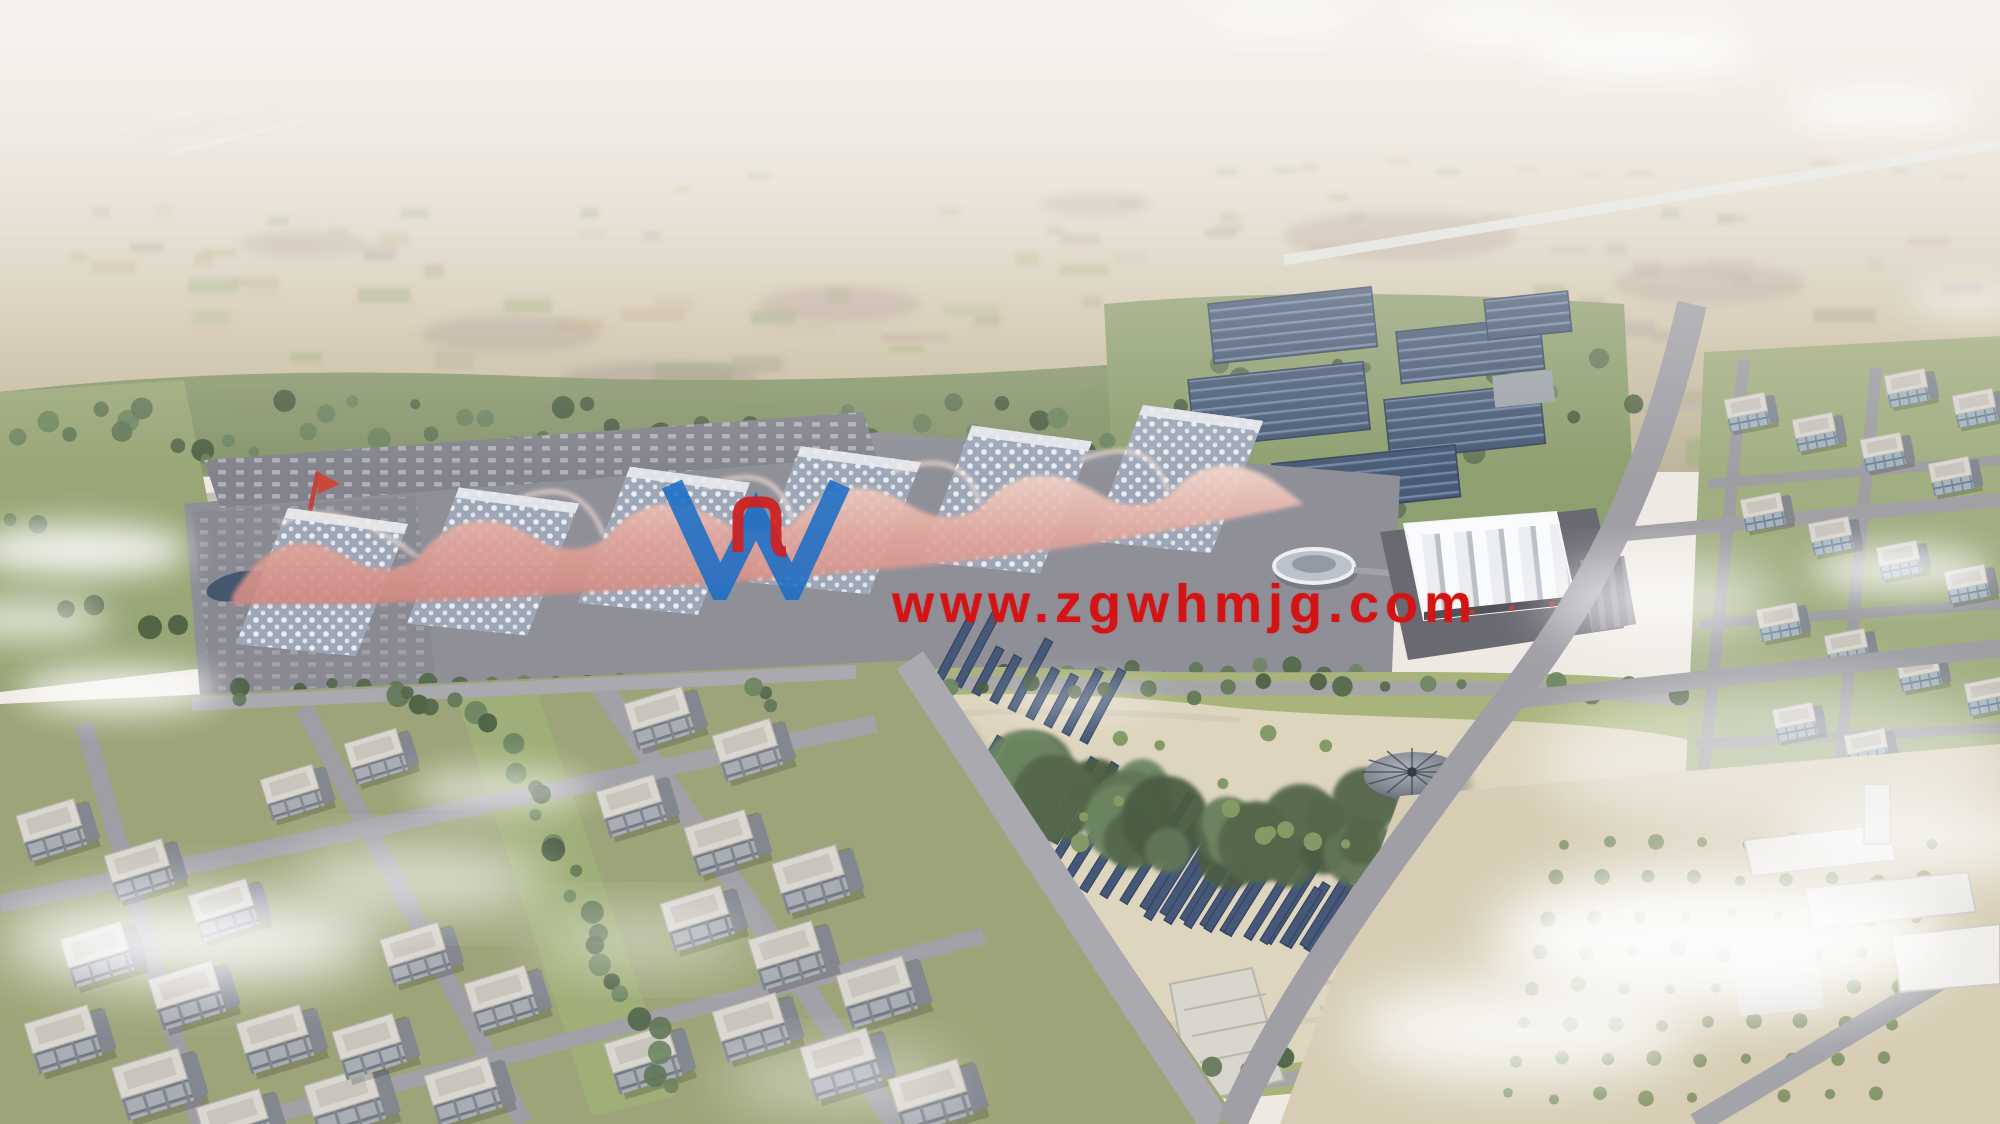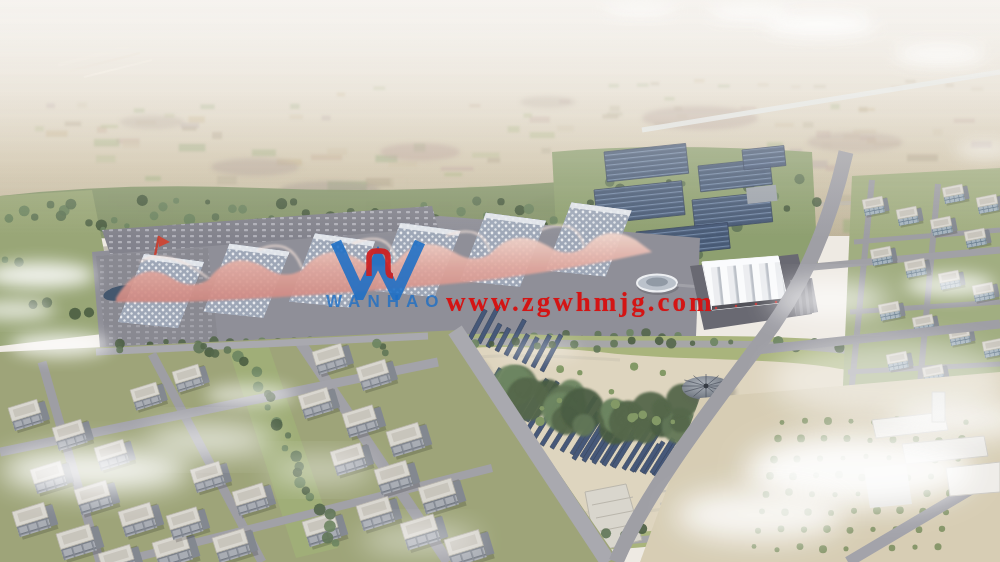--- a/index.html
+++ b/index.html
@@ -12,21 +12,21 @@
   .wm-logo-text{position:absolute;left:326px;top:292px;width:160px;
     font-size:17px;font-weight:bold;letter-spacing:7px;color:rgba(27,110,198,.78);
     font-family:"Liberation Sans",sans-serif;white-space:nowrap;}
   .wm-cn{position:absolute;left:468px;top:248px;
     font-size:27px;font-weight:bold;letter-spacing:5px;color:#d41414;
     font-family:"Liberation Serif","DejaVu Serif",serif;
     border-bottom:3px solid #d41414;padding:0 6px 3px 6px;white-space:nowrap;
     text-shadow:0 0 1px rgba(212,20,20,.4);}
   .wm-url{position:absolute;left:446px;top:287px;
     font-size:27px;font-weight:bold;letter-spacing:3px;color:#d41414;
-    font-family:Liberation Serif, serif;white-space:nowrap;
+    font-family:Liberation Sans, sans-serif;white-space:nowrap;
     text-shadow:0 0 1px rgba(212,20,20,.4);}
 </style>
 </head>
 <body>
 
 <div id="stage">
 
 <svg id="scene" width="1000" height="562" viewBox="0 0 1000 562">
   <defs>
     <linearGradient id="farGrad" x1="0" y1="0" x2="0" y2="1">
@@ -1175,17 +1175,16 @@
         <ellipse cx="540" cy="350" rx="40" ry="9" fill="#ffffff" opacity="0.35" filter="url(#b8)"></ellipse>
       </g>
   <rect x="0" y="0" width="1000" height="562" fill="#f4efe7" opacity="0.05"></rect>
 </svg>
 
 <div id="watermark">
   <svg class="wm-logo" viewBox="0 0 100 62">
     <path d="M8,4 L32,56 L50,20 L68,56 L92,4" fill="none" stroke="#1b6ec6" stroke-width="11" stroke-linecap="butt" stroke-linejoin="miter" opacity="0.88"></path>
     <path d="M41,38 L41,20 Q41,13 48,13 L53,13 Q60,13 60,20 L60,32 Q60,38 65,38" fill="none" stroke="#cf1f1f" stroke-width="5.5" opacity="0.92"></path>
   </svg>
-  <div class="wm-logo-text">WANHAO</div>
   <div class="wm-url">www.zgwhmjg.com</div>
 </div>
 
 </div>
 
 </body></html>

